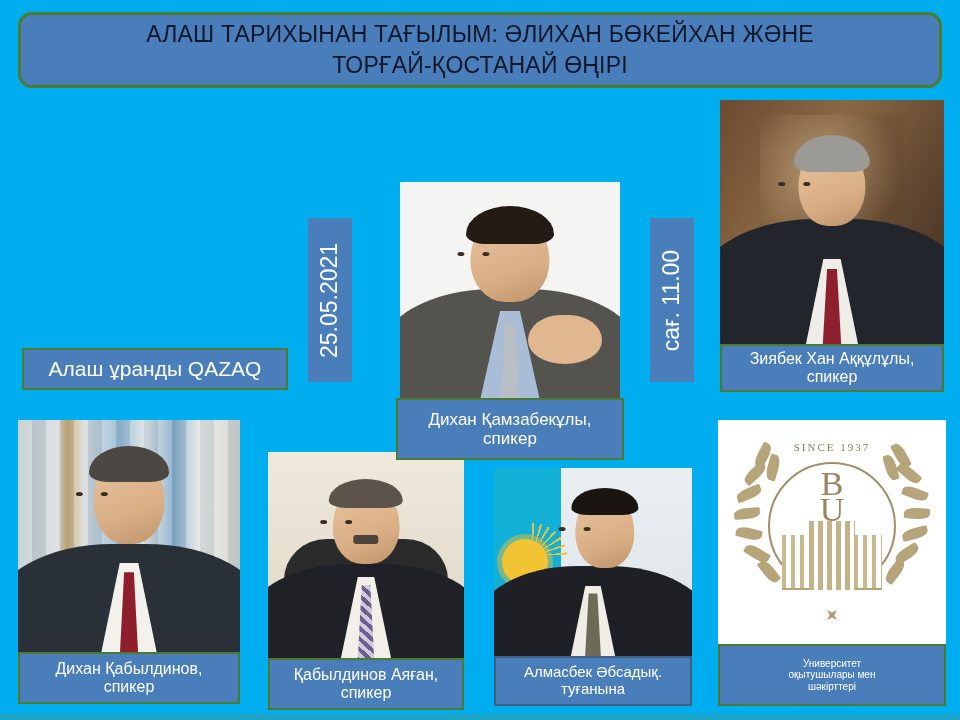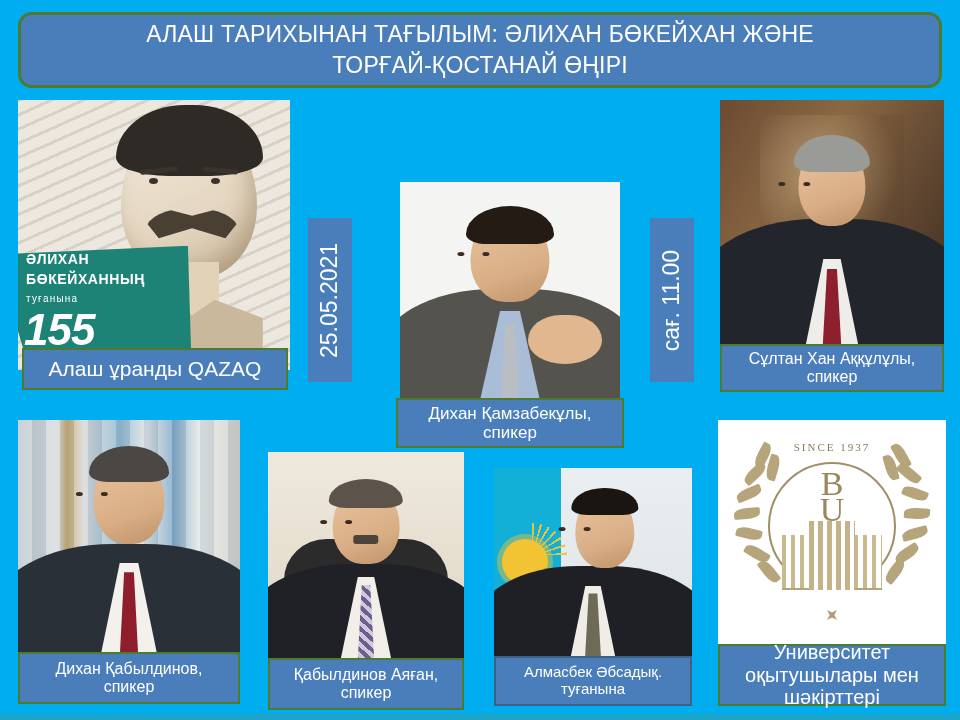--- a/index.html
+++ b/index.html
@@ -22,21 +22,21 @@
     position: absolute; left: 18px; top: 12px;
     width: 924px; height: 76px;
     background: #4A7EBB;
     border: 3px solid #4C7A2F;
     border-radius: 14px;
     display: flex; align-items: center; justify-content: center;
     text-align: center;
     padding: 2px 22px;
   }
   .title-banner .txt {
-    color: #ffffff;
+    color: #0f172a;
     font-size: 23px;
     line-height: 31px;
     letter-spacing: .2px;
     font-weight: 400;
     white-space: pre-line;
   }
 
   
   .oval {
     position: absolute; left: 362px; top: 122px;
@@ -336,39 +336,20 @@
 <body>
 
 <div class="slide">
 
   <div class="title-banner">
     <div class="txt">АЛАШ ТАРИХЫНАН ТАҒЫЛЫМ: ӘЛИХАН БӨКЕЙХАН ЖӘНЕ
 ТОРҒАЙ-ҚОСТАНАЙ ӨҢІРІ</div>
   </div>
 
 
-  <div class="photo poster">
-    <div class="paper"></div>
-    <div class="tealb"></div>
-    <div class="head"></div>
-    <div class="hair"></div>
-    <div class="brow-l"></div>
-    <div class="brow-r"></div>
-    <div class="eye-l"></div>
-    <div class="eye-r"></div>
-    <div class="mustache"></div>
-    <div class="neck"></div>
-    <div class="collar"></div>
-    <div class="teal"></div>
-    <div class="t1">ӘЛИХАН</div>
-    <div class="t2">БӨКЕЙХАННЫҢ</div>
-    <div class="t3">туғанына</div>
-    <div class="t4">155</div>
-    <div class="t5">жыл</div>
-  </div>
   <div class="caption" style="left:22px; top:348px; width:266px; height:42px; font-size:21px;">
     <div class="txt">Алаш ұранды QAZAQ</div>
   </div>
 
   <div class="vbox" style="left:308px; top:218px; width:44px; height:164px;">
     <div class="txt">25.05.2021</div>
   </div>
 
   <div class="vbox" style="left:650px; top:218px; width:44px; height:164px;">
     <div class="txt">сағ. 11.00</div>
@@ -379,37 +360,37 @@
     <div class="desk"></div>
     <div class="paper2"></div>
     <div class="suit"></div>
     <div class="shirt"></div>
     <div class="tie"></div>
     <div class="face"></div>
     <div class="hairc"></div>
     <div class="eyes"><i></i><i></i></div>
     <div class="hands"></div>
   </div>
-  <div class="caption" style="left:396px; top:398px; width:228px; height:50px; font-size:17px;">
+  <div class="caption" style="left:396px; top:398px; width:228px; height:62px; font-size:17px;">
     <div class="txt">Дихан Қамзабекұлы,
 спикер</div>
   </div>
 
   <div class="photo p3">
     <div class="pbg"></div>
     <div class="legs"></div>
     <div class="suit"></div>
     <div class="shirt"></div>
     <div class="tie"></div>
     <div class="face"></div>
     <div class="hairc"></div>
     <div class="eyes"><i></i><i></i></div>
   </div>
   <div class="caption" style="left:720px; top:344px; width:224px; height:48px; font-size:16px;">
-    <div class="txt">Сұлтан Хан Аққұлұлы,
+    <div class="txt">Зиябек Хан Аққұлұлы,
 спикер</div>
   </div>
 
   <div class="photo p4">
     <div class="pbg"></div>
     <div class="suit"></div>
     <div class="shirt"></div>
     <div class="tie"></div>
     <div class="face"></div>
     <div class="hairc"></div>
@@ -476,19 +457,19 @@
       <div class="leaf" style="right:28px; top:14px; transform:rotate(74deg);"></div>
     </div>
     <div class="ring"></div>
     <div class="since">SINCE 1937</div>
     <div class="mono" style="white-space:pre-line;">B
 U</div>
     <div class="bld"></div>
     <div class="cols"></div>
     <div class="star"></div>
   </div>
-  <div class="caption" style="left:718px; top:644px; width:228px; height:62px; font-size:20px;">
+  <div class="caption" style="left:718px; top:644px; width:228px; height:62px; font-size:10px;">
     <div class="txt">Университет
 оқытушылары мен
 шәкірттері</div>
   </div>
 
 </div>
 
 </body></html>

